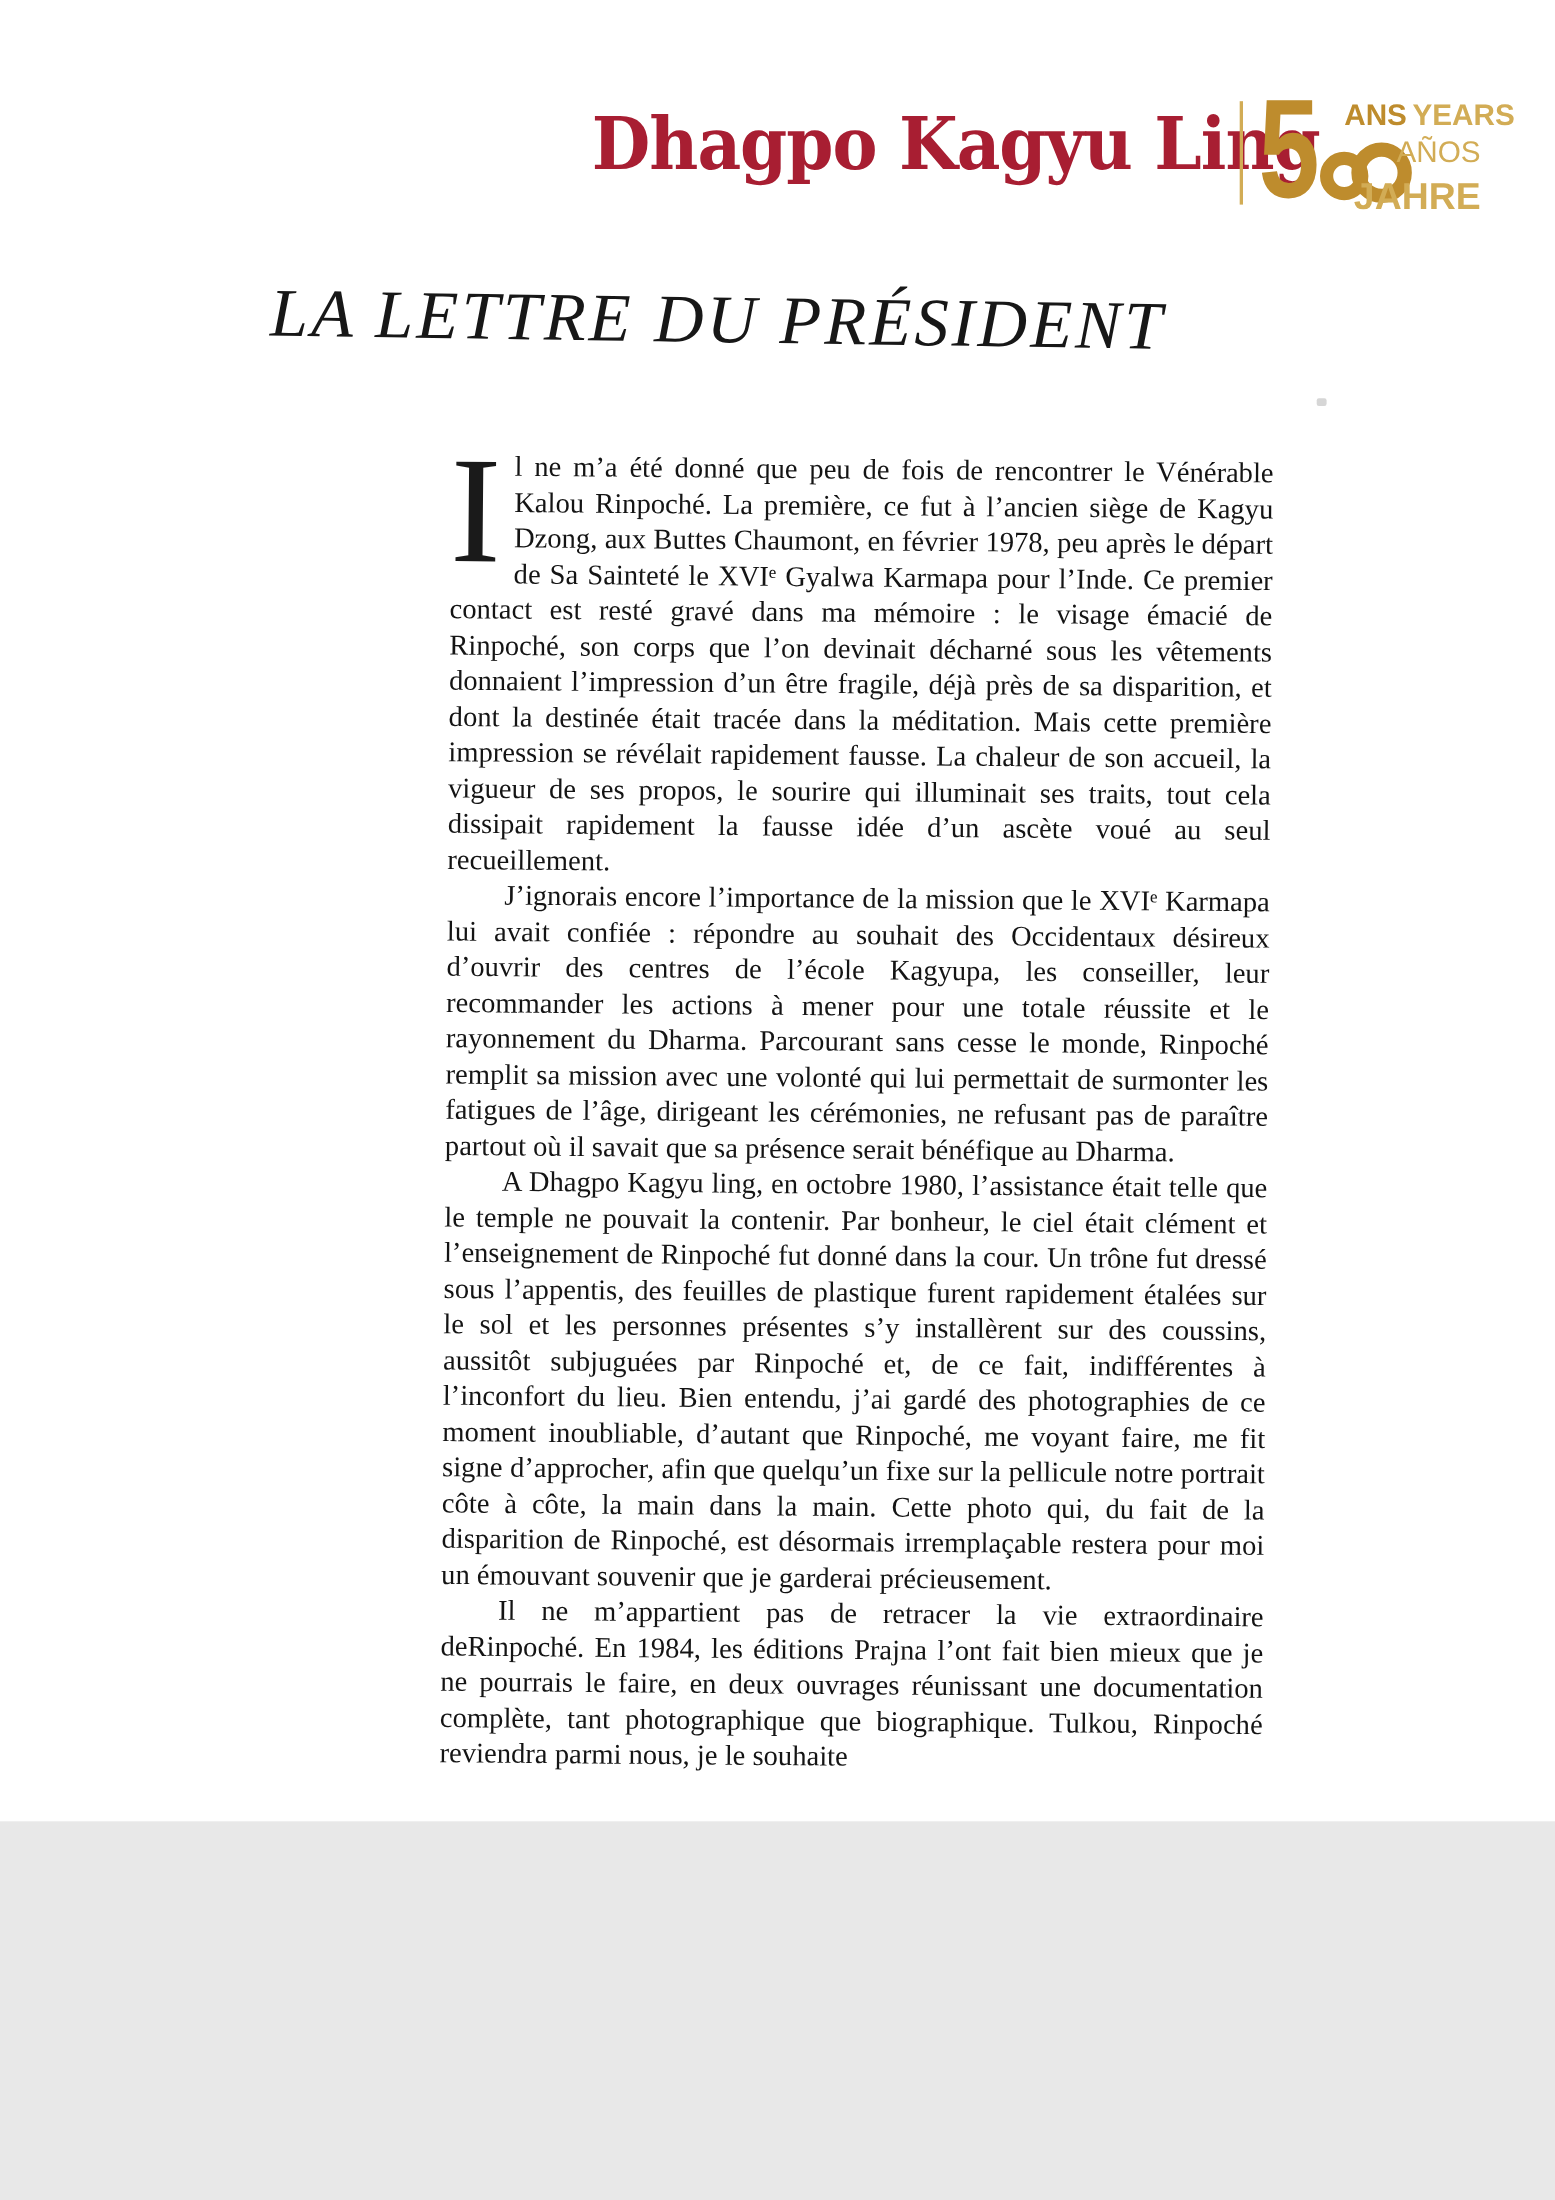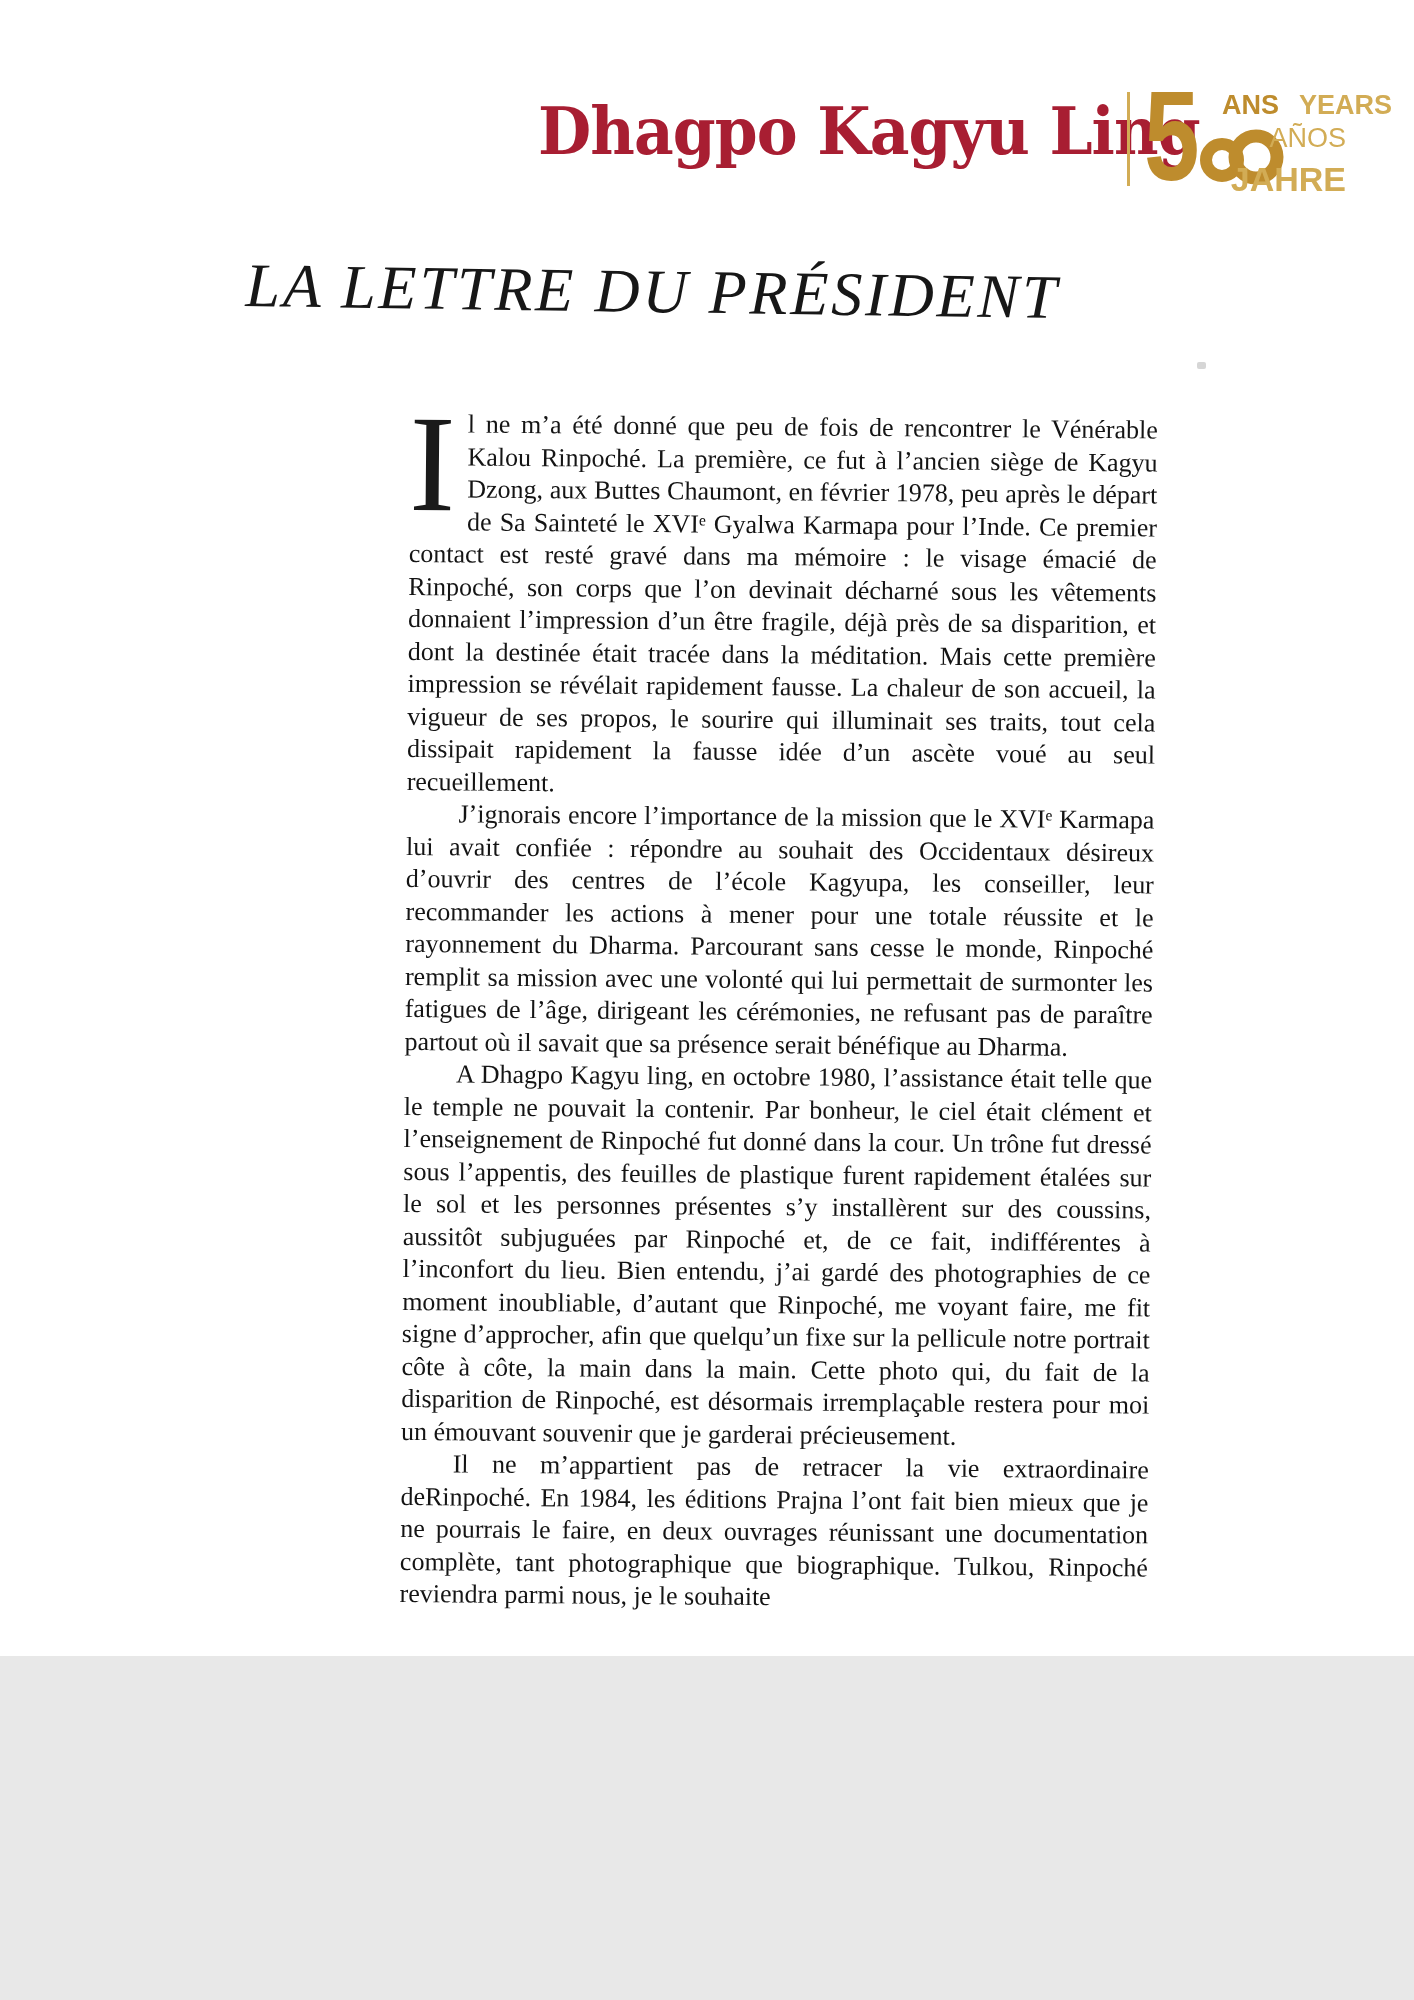--- a/index.html
+++ b/index.html
@@ -37,21 +37,21 @@
     font-weight:700;font-size:128px;line-height:1;
     color:var(--gold-dark,#be8c2d);
     transform:scaleX(0.78);transform-origin:left top;
   }
   .infinity{position:absolute;left:52px;top:30px;}
   .logo-line1{
     position:absolute;left:74px;top:6px;
     font-weight:700;font-size:27px;line-height:1;
     white-space:nowrap;letter-spacing:0px;
   }
-  .logo-line1 .ans{color:var(--gold-dark,#be8c2d);margin-right:20px;}
+  .logo-line1 .ans{color:var(--gold-dark,#be8c2d);margin-right:5px;}
   .logo-line1 .years{color:var(--gold-light,#d2ac55);margin-top:29px;}
   .logo-line2{
     position:absolute;right:8px;top:39px;
     font-weight:400;font-size:27px;line-height:1;
     color:var(--gold-light,#d2ac55);
   }
   .logo-line3{
     position:absolute;right:8px;top:76px;
     font-weight:700;font-size:34px;line-height:1;
     color:var(--gold-light,#d2ac55);

